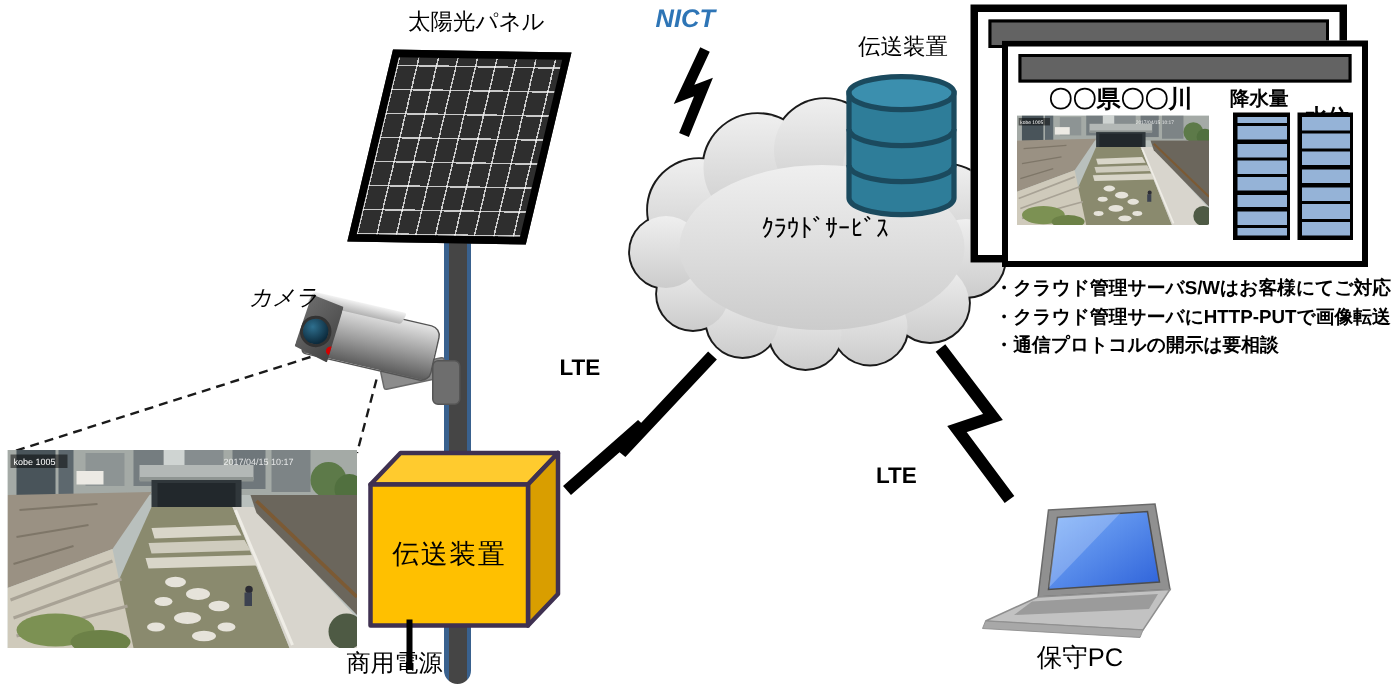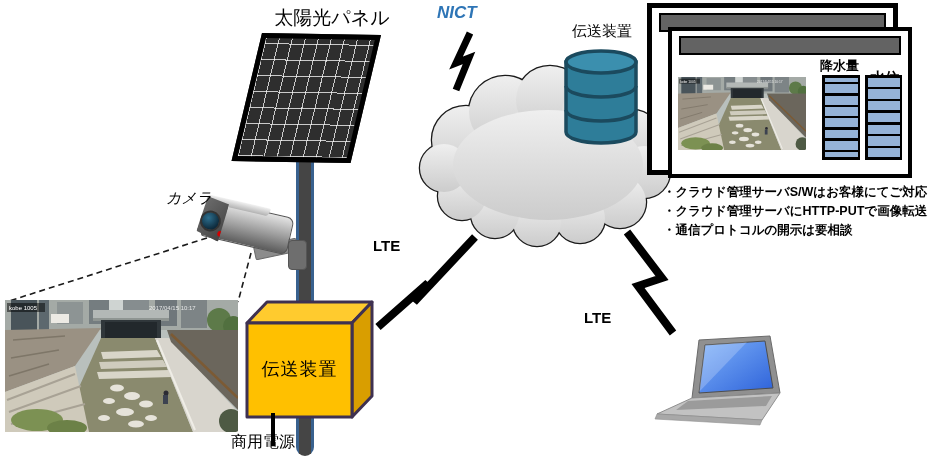--- a/index.html
+++ b/index.html
@@ -40,21 +40,21 @@
   .tbox-label{position:absolute;left:247px;top:357px;width:105px;text-align:center;
     font-size:18px;letter-spacing:1px;z-index:4;}
 
   
   .photo-main{position:absolute;left:5px;top:300px;width:233px;height:132px;z-index:3;}
 
   
   .overlay{position:absolute;left:0;top:0;width:933px;height:461px;z-index:2;}
 
   
-  .t-solar{left:272px;top:5px;width:120px;text-align:center;font-size:19px;z-index:4;}
+  .t-solar{left:272px;top:5px;width:120px;text-align:left;font-size:15px;z-index:4;}
   .t-cam{left:166px;top:189px;font-size:15px;z-index:4;font-style:italic;}
   .t-power{left:183px;top:432px;font-size:16px;z-index:4;margin-left:48px;}
   .t-lte-l{left:373px;top:237px;font-size:15px;font-weight:bold;z-index:4;}
   .t-lte-r{left:584px;top:309px;font-size:15px;font-weight:bold;z-index:4;}
   .t-nict{left:437px;top:3px;font-size:17px;font-weight:bold;font-style:italic;z-index:4;}
   .t-server{left:566px;top:22px;width:72px;text-align:center;font-size:15px;z-index:4;}
   .t-cloud{left:468px;top:143px;width:164px;text-align:center;font-size:17px;z-index:4;}
   .t-pc{left:678px;top:427px;width:84px;text-align:center;font-size:17px;z-index:4;}
 
   
@@ -246,26 +246,29 @@
     </g>
   </svg>
 
   <div class="tbox-label lbl">伝送装置</div>
 
   <div class="lbl t-power">商用電源</div>
   <div class="lbl t-lte-l">LTE</div>
   <div class="lbl t-lte-r">LTE</div>
   <div class="lbl t-nict" style="color:#2E75B6;">NICT</div>
   <div class="lbl t-server">伝送装置</div>
+  <div class="lbl t-cloud">ｸﾗｳﾄﾞｻｰﾋﾞｽ</div>
+  <div class="lbl t-pc">保守PC</div>
 
   <div class="win win-back">
     <div class="win-bar"></div>
   </div>
   <div class="win win-front">
     <div class="win-bar"></div>
+    <div class="win-title">〇〇県〇〇川</div>
     <svg class="win-photo" viewBox="0 0 233 132" preserveAspectRatio="none">
       <use href="#riverScene"></use>
     </svg>
     <div class="col-h1">降水量</div>
     <div class="col-h2">水位</div>
     <div class="dtable dtable1">
       <div class="trow trow-thin"></div>
       <div class="trow"></div>
       <div class="trow"></div>
       <div class="trow"></div>

